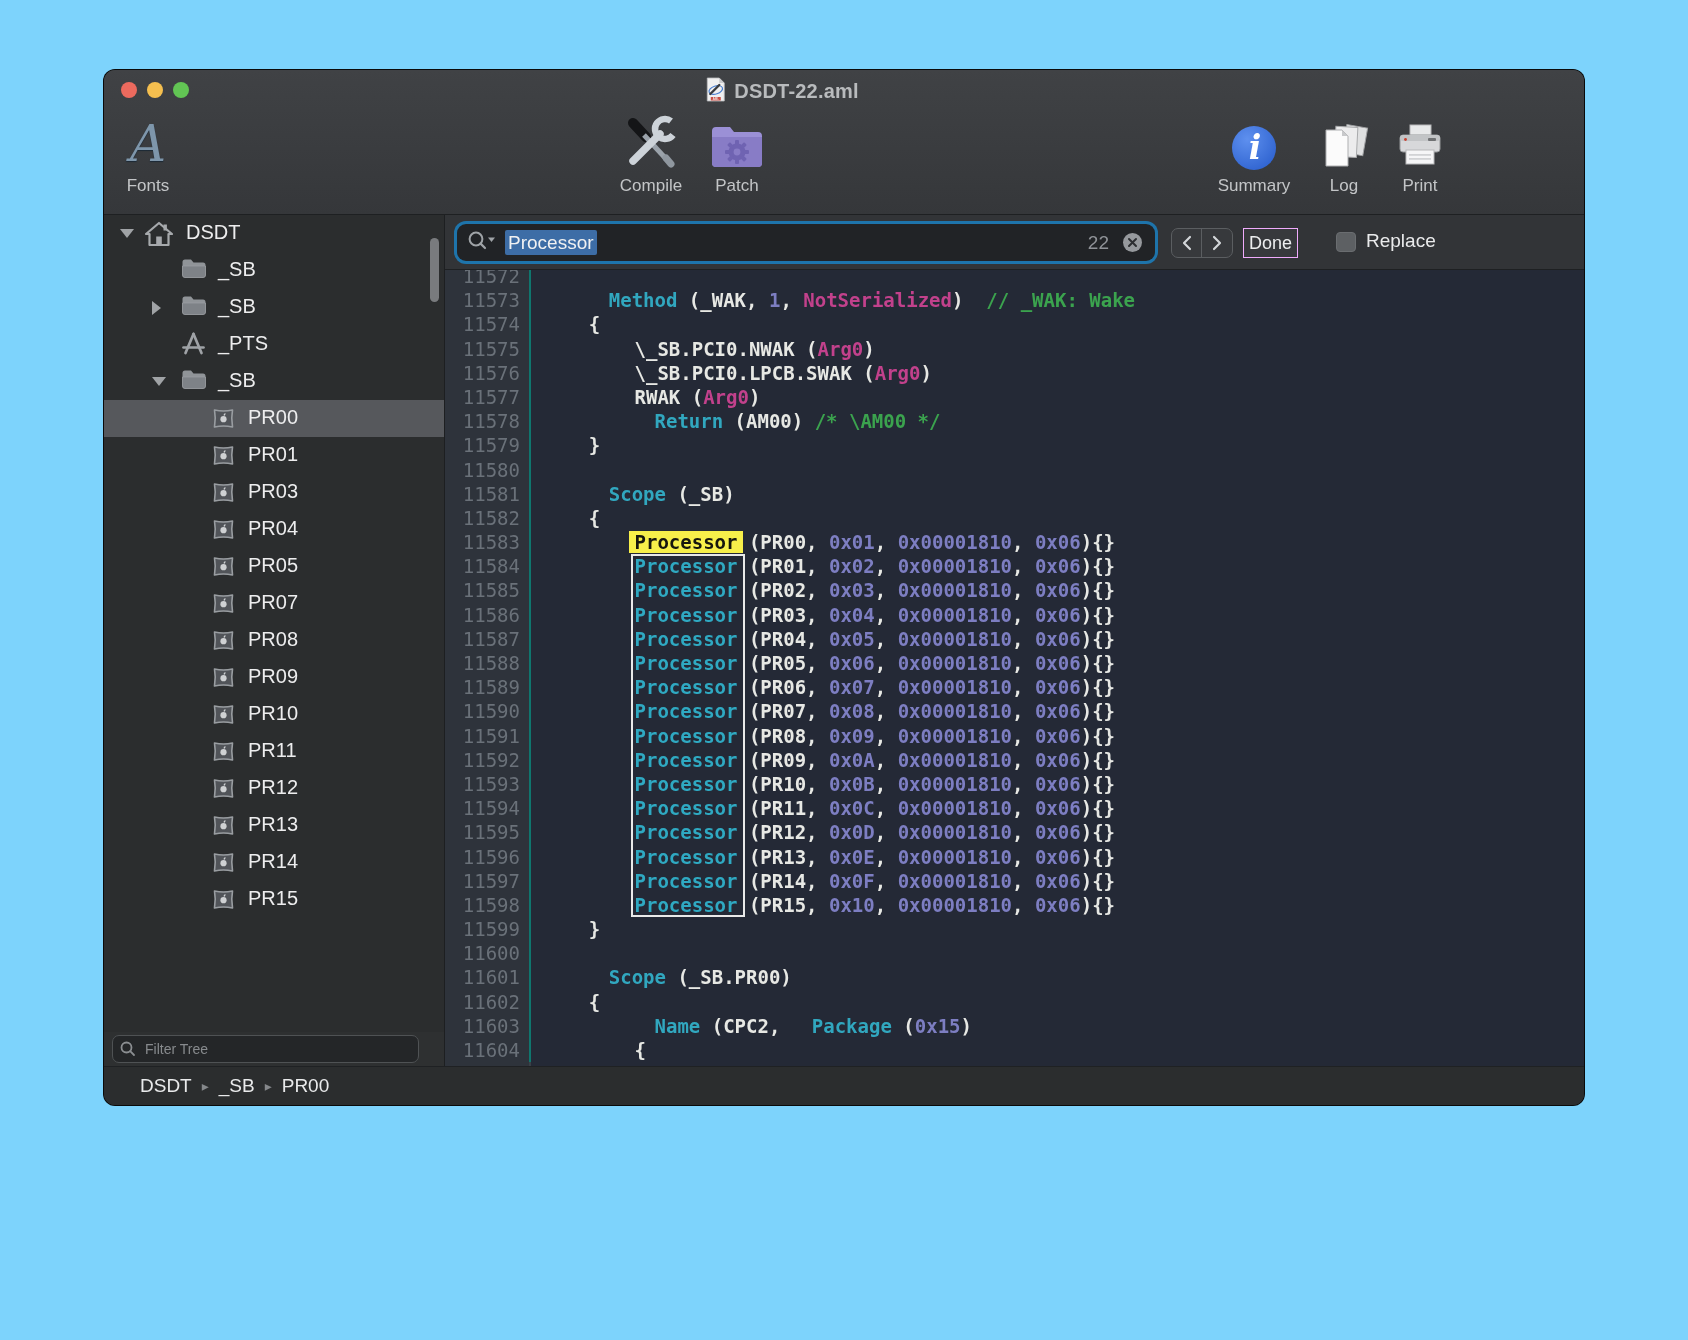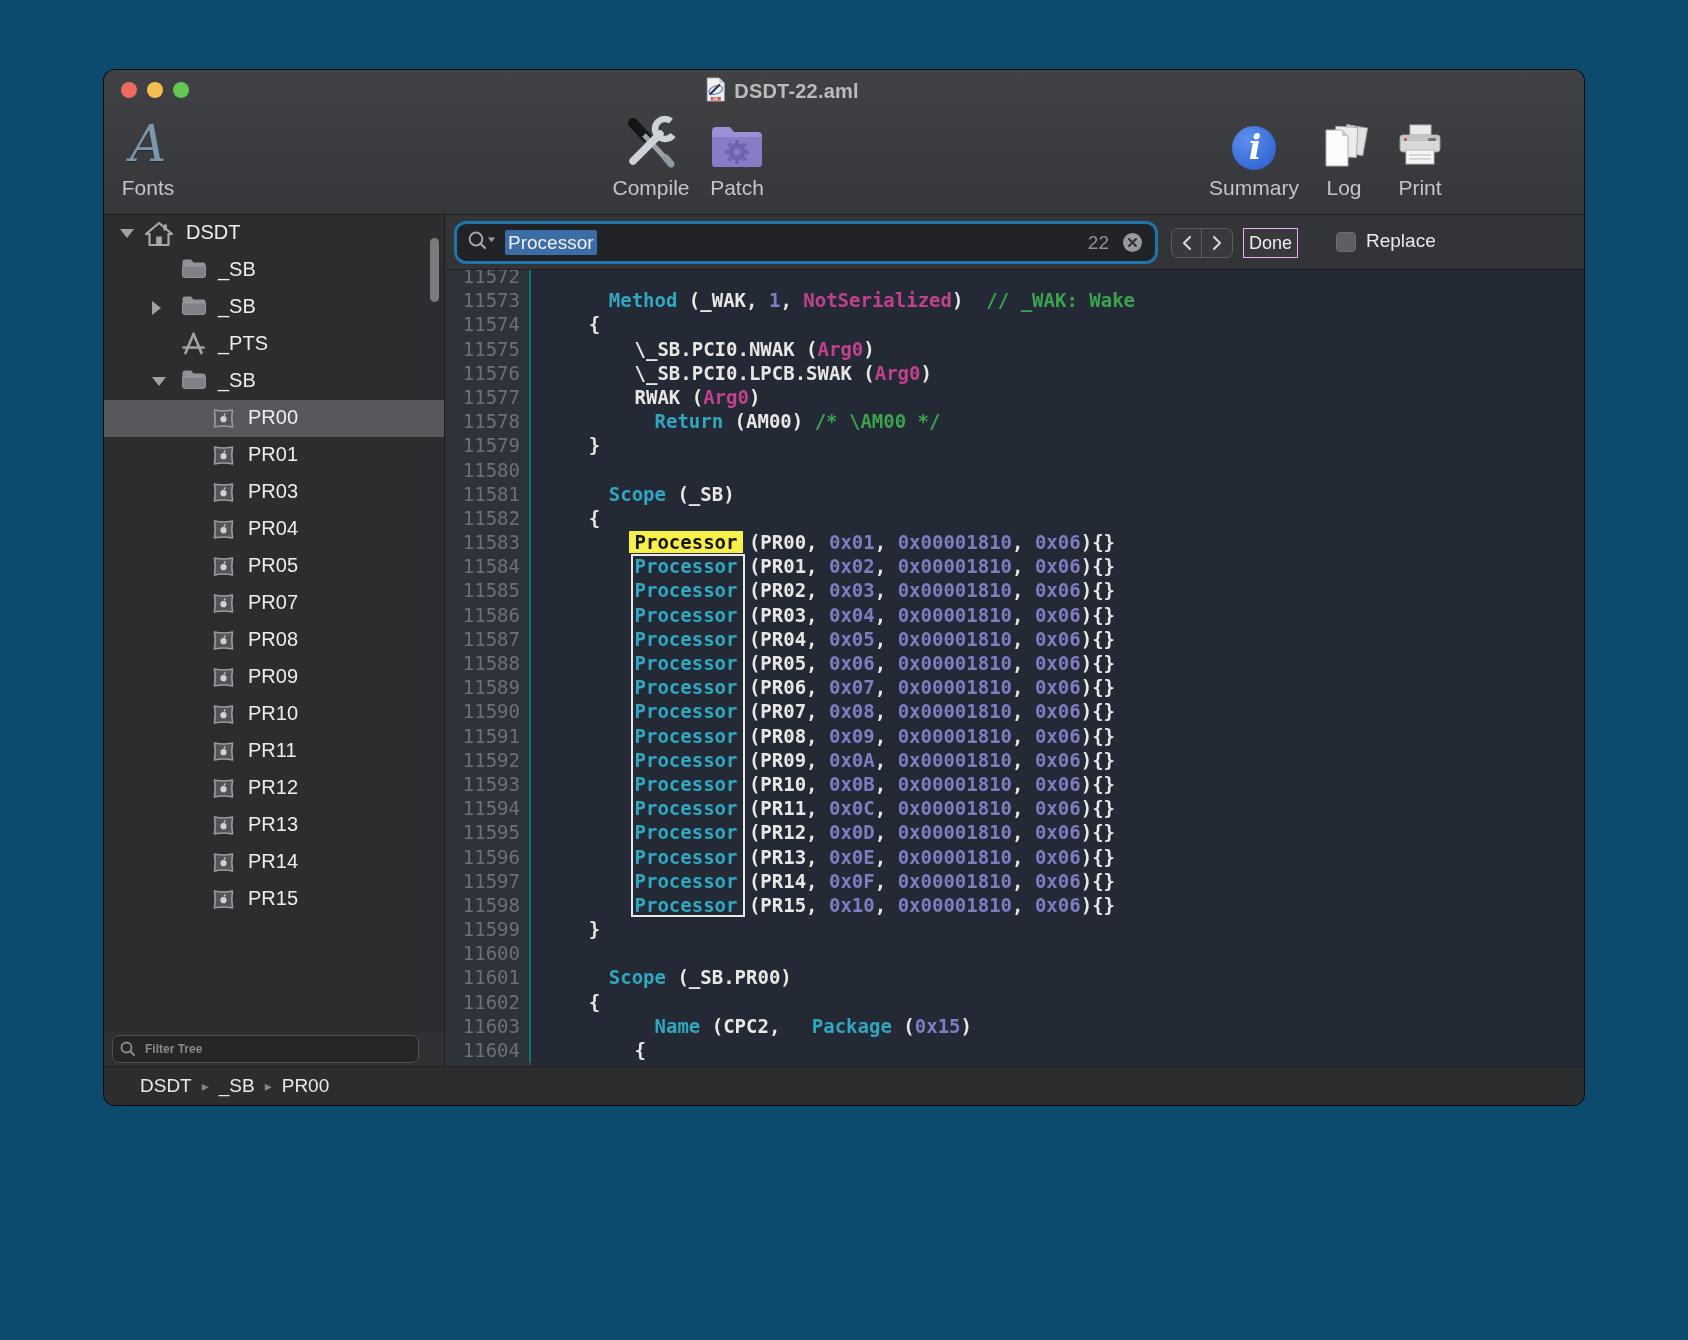--- a/index.html
+++ b/index.html
@@ -1,37 +1,37 @@
 <!DOCTYPE html>
 <html><head>
 <meta charset="utf-8">
 <style>
   * { margin:0; padding:0; box-sizing:border-box; }
   html,body { background:#000; }
-  .screen { position:relative; width:1688px; height:1340px; background:#0c4a6e; overflow:hidden;
+  .screen { position:relative; width:1688px; height:1340px; background:#7dd3fc; overflow:hidden;
             font-family:"Liberation Sans", sans-serif;padding-left:32px; }
 
   
   .window { position:absolute; left:104px; top:70px; width:1480px; height:1035px;
             border-radius:11px; overflow:hidden; background:#2b2d2e;
             box-shadow:0 0 0 1px #0a0a0a; }
 
   
   .header { position:absolute; left:0; top:0; width:100%; height:145px;
             background:linear-gradient(#404245,#35373a); border-bottom:1px solid #1e2022; }
   .tlight { position:absolute; top:12px; width:16px; height:16px; border-radius:50%; }
   .tl-close { left:17px; background:#ec6a5e; }
   .tl-min   { left:43px; background:#f5bf4f; }
   .tl-zoom  { left:69px; background:#62c554; }
   .titlegroup { position:absolute; top:7px; left:50%; transform:translateX(-50%); margin-left:-62px;
                 display:flex; align-items:center; gap:8px; }
   .titletext { font-size:20px; font-weight:600; color:#b9bbbd; letter-spacing:.2px; }
   .titem { position:absolute; top:40px; width:96px; display:flex; flex-direction:column; align-items:center; }
   .titem .ticn { height:62px; display:flex; align-items:flex-end; justify-content:center; }
-  .titem .tlbl { margin-top:4px; font-size:21px; color:#c3c5c7; }
+  .titem .tlbl { margin-top:4px; font-size:17px; color:#c3c5c7; }
   .ti-fonts   { left:-4px; }
   .ti-compile { left:499px; }
   .ti-patch   { left:585px; }
   .ti-summary { left:1102px; }
   .ti-log     { left:1192px; }
   .ti-print   { left:1268px; }
   .fonts-a { font-family:"DejaVu Serif", serif; font-style:italic; font-size:50px; line-height:56px;
              color:#7e96ab; text-shadow:0 1px 1px #1c2a36; }
 
   
@@ -47,21 +47,21 @@
   .tri.closed { border-top:7px solid transparent; border-bottom:7px solid transparent; border-left:9px solid #a0a3a6; margin-top:-2px; }
   .tri.lv0 { left:16px; } .tri.lv1 { left:48px; }
   .ticon { position:absolute; top:5px; }
   .ticon.lv0 { left:40px; } .ticon.lv1 { left:76px; } .ticon.lv2 { left:107px; top:7px; }
   .tlabel { position:absolute; top:6px; font-size:20px; font-weight:500; color:#ededee; }
   .tlabel.lv0 { left:82px; } .tlabel.lv1 { left:114px; } .tlabel.lv2 { left:144px; }
   .sb-thumb { position:absolute; right:5px; top:23px; width:9px; height:64px; border-radius:5px; background:#797b7e; }
   .filterarea { position:absolute; left:0; bottom:0; width:100%; height:34px; background:#2e3031; }
   .filter-input { position:absolute; left:8px; top:3px; width:307px; height:28px; border-radius:7px;
                   background:#242628; border:1px solid #505употре254; border:1px solid #4f5254; outline:none;
-                  color:#dcdedf; font-size:12px; padding-left:32px; font-family:"Liberation Sans",sans-serif;font-weight:bold; }
+                  color:#dcdedf; font-size:14px; padding-left:32px; font-family:"Liberation Sans",sans-serif; }
   .filter-input::placeholder { color:#878a8d; }
   .filter-mag { position:absolute; left:16px; top:9px; pointer-events:none; }
 
   
   .main { position:relative; flex:1; height:100%; display:flex; flex-direction:column; }
   .findbar { position:relative; height:55px; background:#323437; border-bottom:1px solid #1e2022; flex:none; }
   .findfield { position:absolute; left:12px; top:9px; width:698px; height:37px; border-radius:9px;
                background:#212326; box-shadow:0 0 0 3px #1e74ab; display:flex; align-items:center; }
   .ff-mag { margin-left:10px; flex:none; }
   .ff-text { margin-left:8px; font-size:19px; color:#f0f1f2; }

